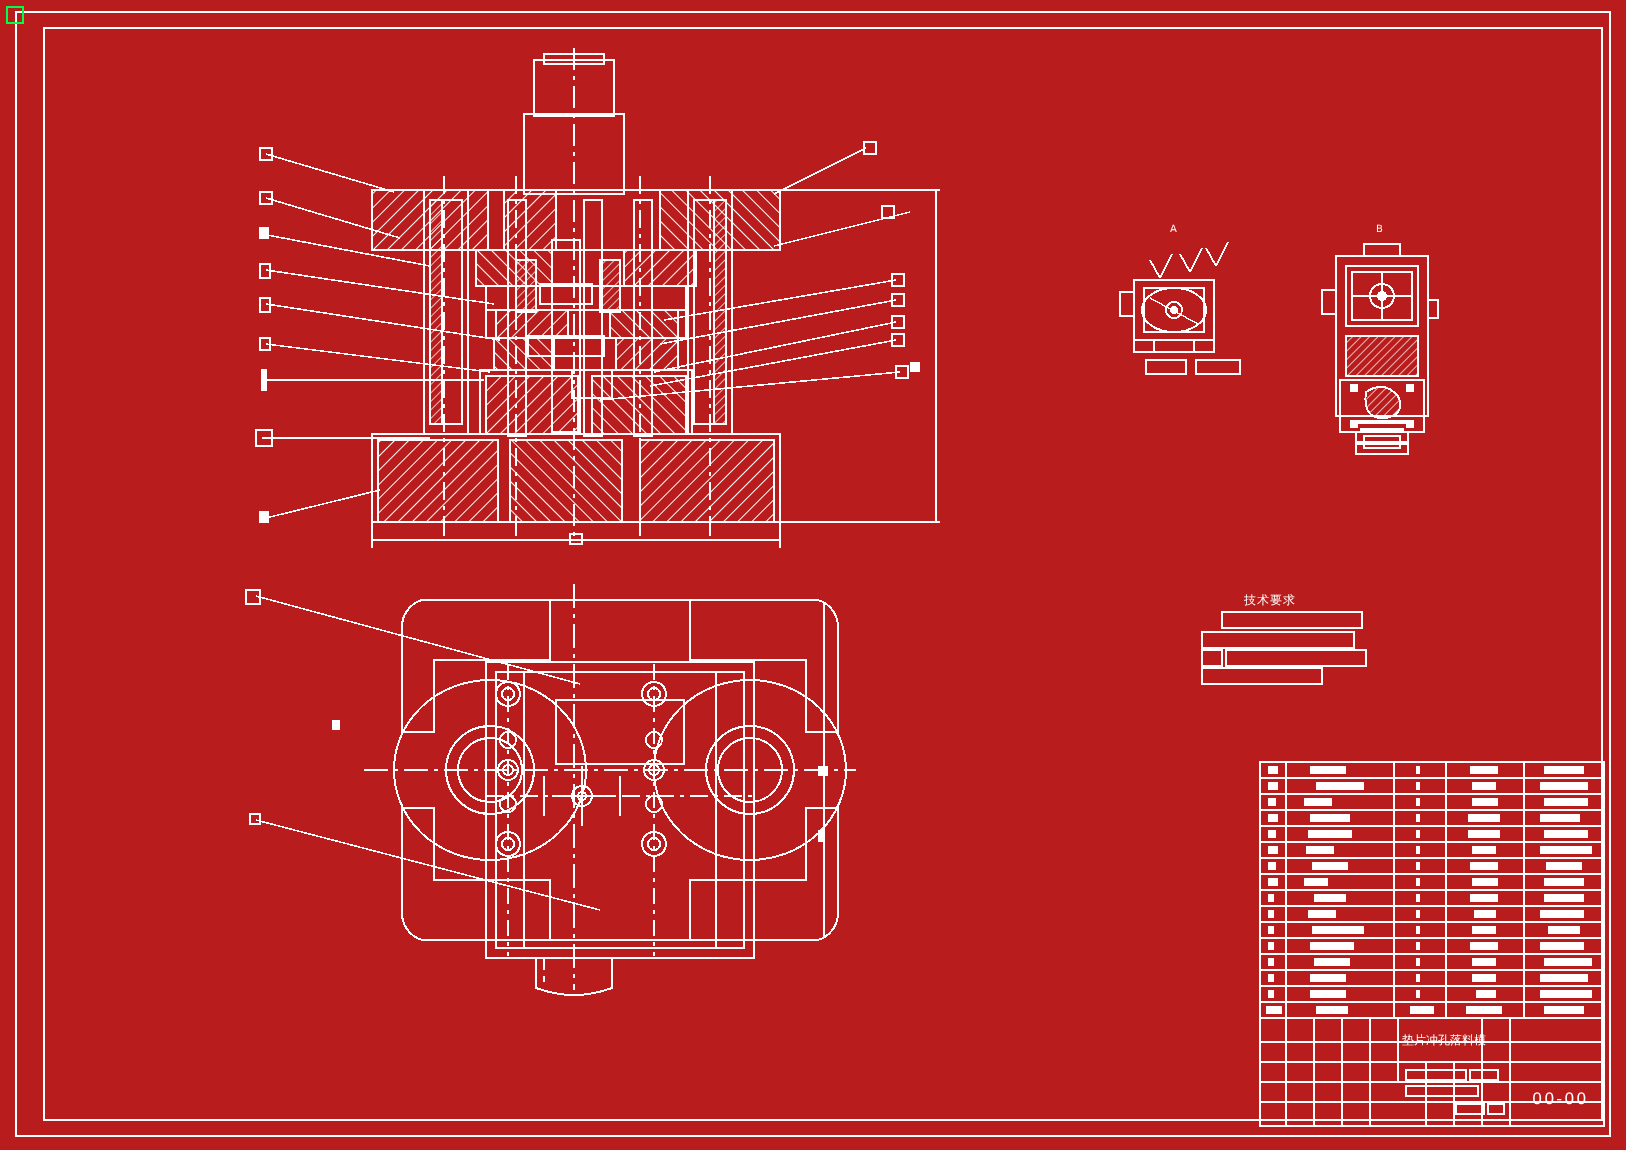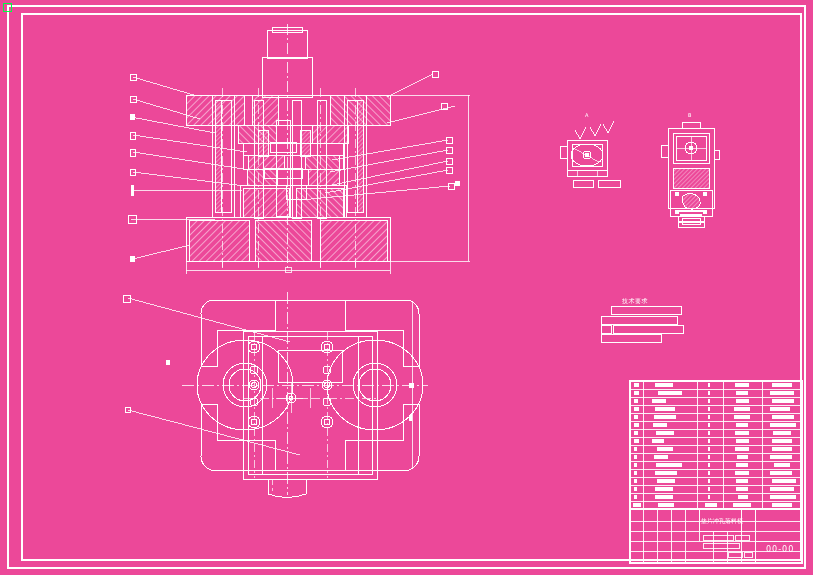--- a/index.html
+++ b/index.html
@@ -1,18 +1,18 @@
 <!DOCTYPE html>
 <html><head>
 <meta charset="utf-8">
 <style>
   html,body{margin:0;padding:0;background:#000;}
   body{width:813px;height:575px;overflow:hidden;
        font-family:"DejaVu Sans","Liberation Sans",sans-serif;}
-  #canvas{position:relative;width:813px;height:575px;background:#ec4899;}
+  #canvas{position:relative;width:813px;height:575px;background:#b91c1c;}
   .abs{position:absolute;}
   svg{display:block;}
   .lbl{position:absolute;color:#fff;font-size:5px;line-height:1;white-space:nowrap;}
 </style>
 </head>
 <body>
 
 <div id="canvas">
 
   <svg class="abs" style="left:0;top:0" width="813" height="575">

